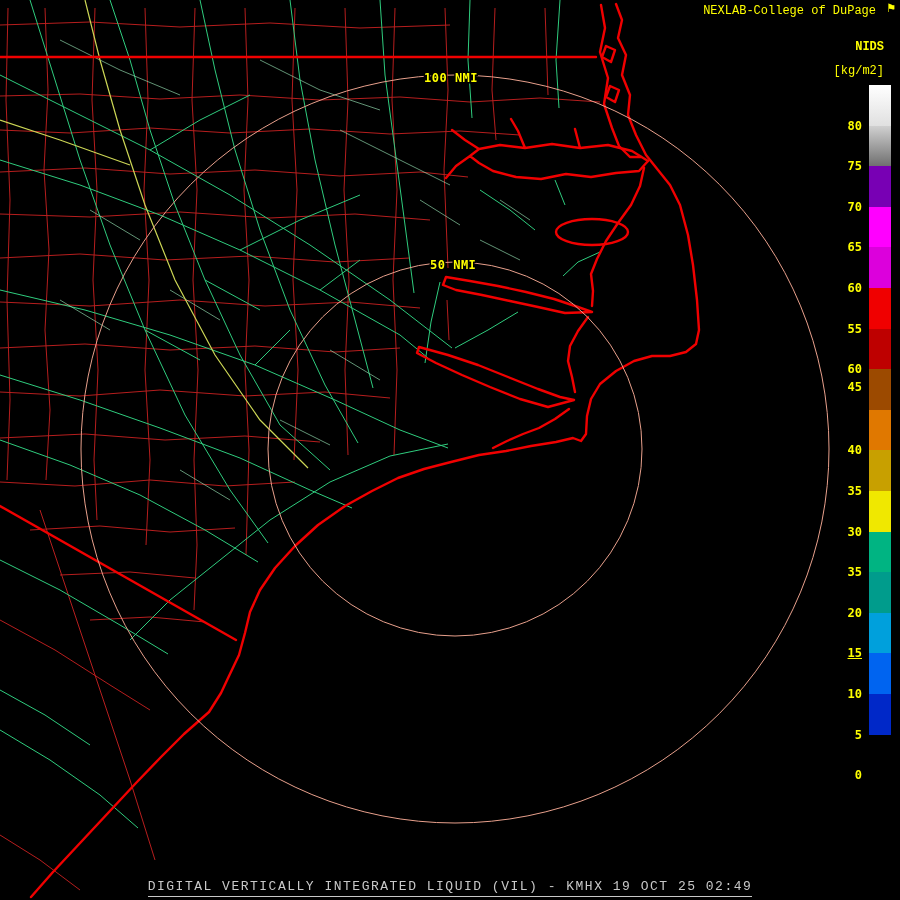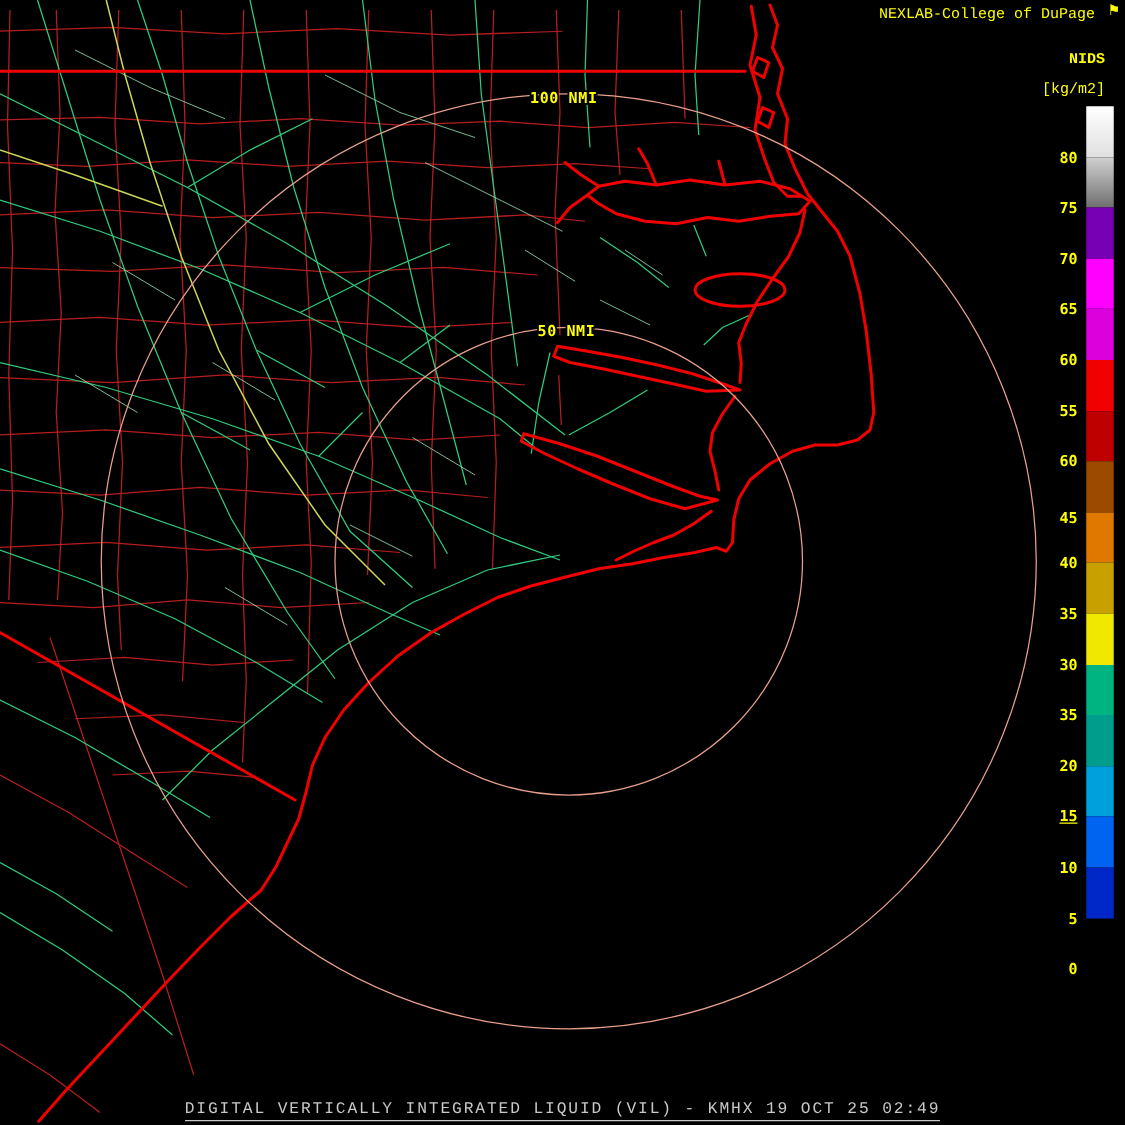--- a/index.html
+++ b/index.html
@@ -133,21 +133,21 @@
     <div class="cb-seg" style="height: 40.6px; background: rgb(0, 0, 0);"></div>
   </div>
 <div id="colorbar-labels">
     <div class="cb-label" style="top: 117.6px;">80</div>
     <div class="cb-label" style="top: 158.2px;">75</div>
     <div class="cb-label" style="top: 198.8px;">70</div>
     <div class="cb-label" style="top: 239.4px; padding-left: 24px;">65</div>
     <div class="cb-label" style="top: 280px; margin-left: 20px;">60</div>
     <div class="cb-label" style="top: 320.6px;">55</div>
     <div class="cb-label" style="top: 361.2px;">60</div>
-    <div class="cb-label" style="top: 406px; margin-left: 21px;">45</div>
+    <div class="cb-label" style="top: 379px; margin-left: 21px;">45</div>
     <div class="cb-label" style="top: 442.4px;">40</div>
     <div class="cb-label" style="top: 483px;">35</div>
     <div class="cb-label" style="top: 523.6px;">30</div>
     <div class="cb-label" style="top: 564.2px;">35</div>
     <div class="cb-label" style="top: 604.8px;">20</div>
     <div class="cb-label" style="top: 645.4px; text-decoration: underline;">15</div>
     <div class="cb-label" style="top: 686px;">10</div>
     <div class="cb-label" style="top: 726.6px;">5</div>
     <div class="cb-label" style="top: 767.2px;">0</div>
   </div>

